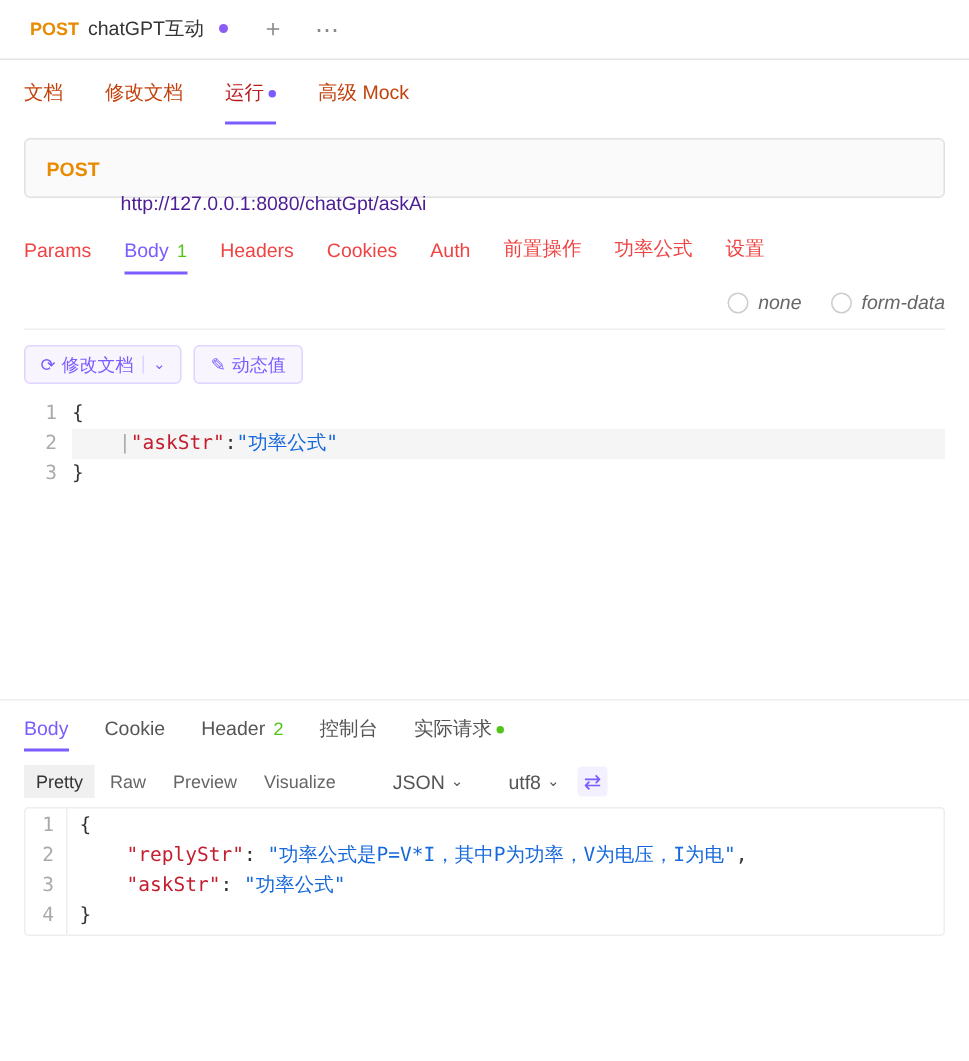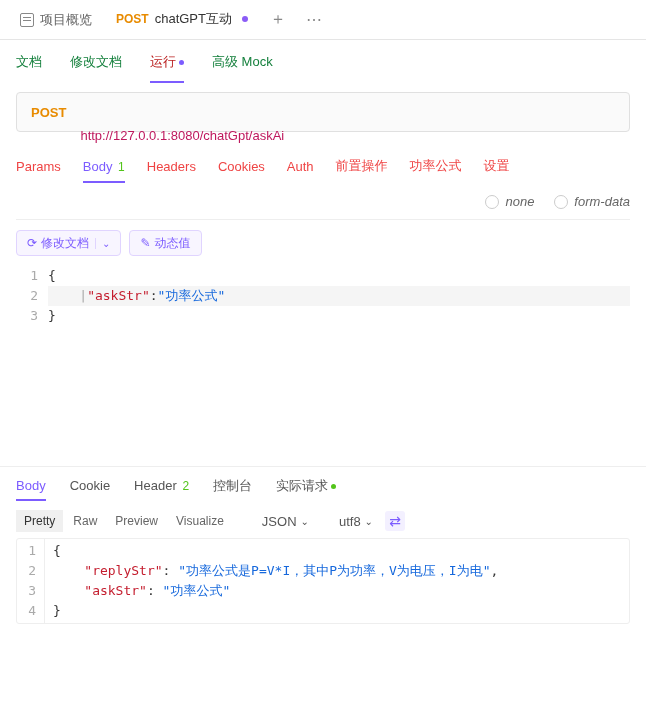--- a/index.html
+++ b/index.html
@@ -10,29 +10,29 @@
     .top-tab { display: flex; align-items: center; padding: 0 12px; height: 100%; color: #666; cursor: pointer; gap: 6px; }
     .top-tab.active { color: #333; border-bottom: 2px solid transparent; }
     .top-tab .method { color: #e88b00; font-weight: 600; font-size: 12px; }
     .top-tab .dot { width: 6px; height: 6px; border-radius: 50%; background: #8b5cf6; display: inline-block; margin-left: 4px; }
     .top-tab-icon { color: #888; padding: 0 10px; cursor: pointer; font-size: 16px; }
     .doc-icon { width: 14px; height: 14px; border: 1px solid #888; border-radius: 2px; display: inline-block; position: relative; }
     .doc-icon::before { content: ""; position: absolute; left: 2px; right: 2px; top: 3px; height: 1px; background: #888; box-shadow: 0 3px 0 #888; }
     
     
     .sub-tabs { display: flex; align-items: center; height: 44px; padding: 0 16px; gap: 28px; }
-    .sub-tab { color: #15803d; cursor: pointer; padding: 12px 0; position: relative; }
+    .sub-tab { color: #c2410c; cursor: pointer; padding: 12px 0; position: relative; }
     .sub-tab.active { color: #b91c1c; }
     .sub-tab.active::after { content: ""; position: absolute; bottom: 0; left: 0; right: 0; height: 2px; background: #7c5cff; }
     .sub-tab .dot-sm { width: 5px; height: 5px; border-radius: 50%; background: #7c5cff; display: inline-block; margin-left: 3px; vertical-align: middle; }
     
     
     .url-bar { display: flex; align-items: center; margin: 8px 16px 16px; border: 1px solid #e0e0e0; border-radius: 4px; height: 40px; background: #fafafa; }
     .url-method { color: #e88b00; font-weight: 600; padding: 0 14px; font-size: 13px; }
-    .url-text { color: #be185d; font-size: 13px; flex: 1; padding-right: 14px; margin-top: 46px; }
+    .url-text { color: #4c1d95; font-size: 13px; flex: 1; padding-right: 14px; margin-top: 46px; }
     
     
     .req-tabs { display: flex; align-items: center; padding: 0 16px; gap: 22px; height: 36px; }
     .req-tab { color: #ef4444; cursor: pointer; padding: 8px 0; position: relative; }
     .req-tab.active { color: #7c5cff; }
     .req-tab.active::after { content: ""; position: absolute; bottom: -1px; left: 0; right: 0; height: 2px; background: #7c5cff; }
     .req-tab .badge { color: #52c41a; margin-left: 2px; font-size: 12px; }
     
     
     .body-types { display: flex; justify-content: flex-end; align-items: center; padding: 10px 16px; gap: 20px; color: #666; }
@@ -81,24 +81,20 @@
     
     
     .resp-editor { display: flex; font-family: Consolas, Monaco, monospace; font-size: 13px; margin: 0 16px 8px; border: 1px solid #eee; border-radius: 3px; }
     .resp-editor .gutter { border-right: 1px solid #eee; padding: 2px 8px 2px 6px; width: 28px; }
     .resp-editor .code { padding: 2px 0 2px 8px; }
   </style>
 </head>
 <body>
 
 <div class="top-tabs">
-  <div class="top-tab">
-    <span class="doc-icon"></span>
-    <span>项目概览</span>
-  </div>
   <div class="top-tab active">
     <span class="method">POST</span>
     <span>chatGPT互动</span>
     <span class="dot"></span>
   </div>
   <div class="top-tab-icon">＋</div>
   <div class="top-tab-icon">⋯</div>
 </div>
 
 <div class="sub-tabs">

